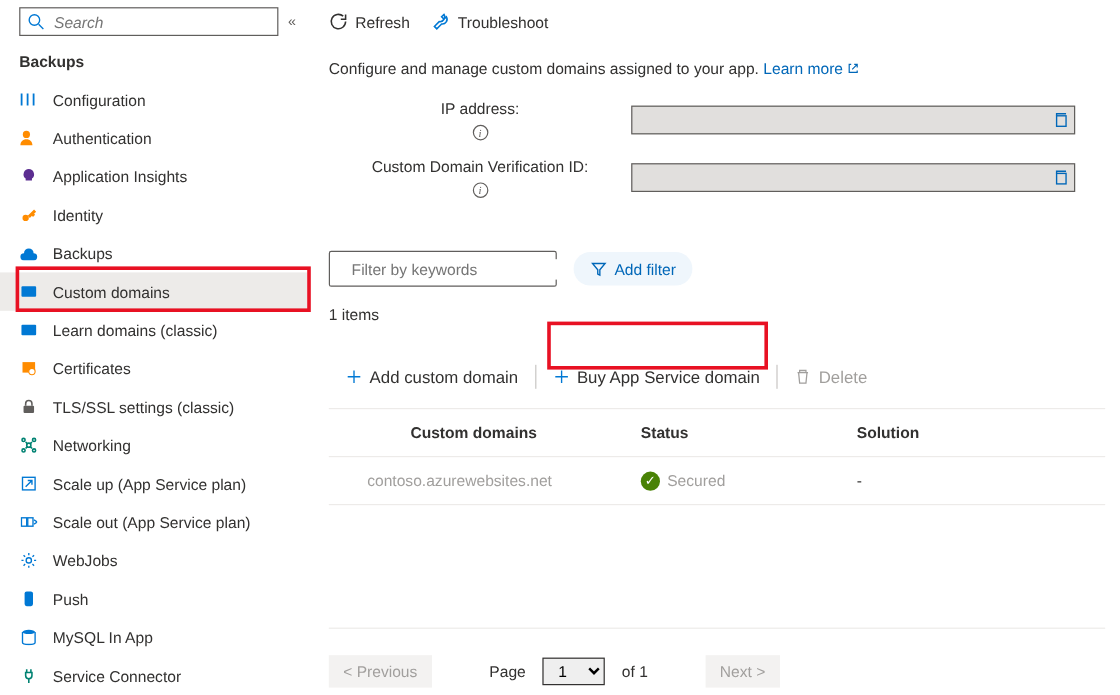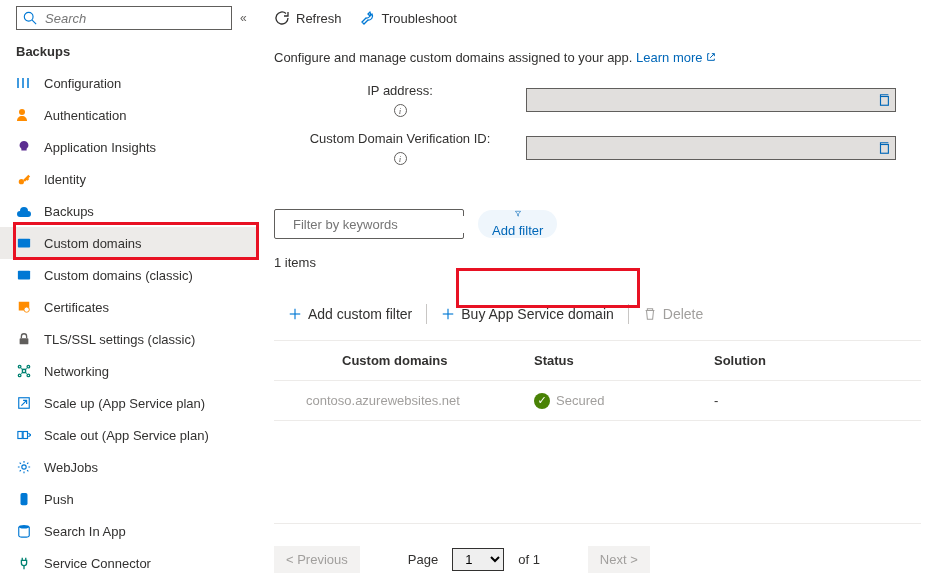--- a/index.html
+++ b/index.html
@@ -173,21 +173,20 @@
   .pill-btn {
     display: flex;
     align-items: center;
     gap: 6px;
     background: #eff6fc;
     color: #0067b8;
     border-radius: 14px;
     height: 28px;
     padding: 0 14px;
     cursor: pointer;
-    flex-direction: column;
   }
   .items-count {
     margin-top: 16px;
     font-size: 13px;
   }
   .actions-row {
     display: flex;
     align-items: center;
     margin-top: 28px;
     gap: 0;
@@ -329,21 +328,21 @@
           </svg>
       </span>
       <span>Custom domains</span>
     </div>
     <div class="side-item">
       <span class="side-item-icon ic-blue">
         <svg width="14" height="14" viewBox="0 0 16 16" fill="currentColor">
             <rect x="1" y="3" width="14" height="10" rx="1"></rect>
           </svg>
       </span>
-      <span>Custom domains (classic)</span>
+      <span>Learn domains (classic)</span>
     </div>
     <div class="side-item">
       <span class="side-item-icon ic-orange">
         <svg width="14" height="14" viewBox="0 0 16 16" fill="currentColor">
             <rect x="2" y="2" width="12" height="10"></rect>
             <circle cx="11" cy="11" r="3" fill="#fff" stroke="currentColor"></circle>
           </svg>
       </span>
       <span>Certificates</span>
     </div>
@@ -405,21 +404,21 @@
       </span>
       <span>Push</span>
     </div>
     <div class="side-item">
       <span class="side-item-icon ic-blue">
         <svg width="14" height="14" viewBox="0 0 16 16" fill="currentColor">
             <ellipse cx="8" cy="3" rx="6" ry="2"></ellipse>
             <path d="M2 3v10c0 1.1 2.7 2 6 2s6-.9 6-2V3" fill="none" stroke="currentColor" stroke-width="1.3"></path>
           </svg>
       </span>
-      <span>Search In App</span>
+      <span>MySQL In App</span>
     </div>
     <div class="side-item">
       <span class="side-item-icon ic-teal">
         <svg width="14" height="14" viewBox="0 0 16 16" fill="none" stroke="currentColor" stroke-width="1.5">
             <path d="M5 8a3 3 0 006 0V5H5z"></path>
             <line x1="6" y1="2" x2="6" y2="5"></line>
             <line x1="10" y1="2" x2="10" y2="5"></line>
             <line x1="8" y1="11" x2="8" y2="15"></line>
           </svg>
       </span>
@@ -493,21 +492,21 @@
     </div>
 
     <div class="items-count">1 items</div>
 
     <div class="actions-row">
       <div class="action-btn">
         <svg width="14" height="14" viewBox="0 0 16 16" stroke="#0078d4" stroke-width="1.3">
             <line x1="8" y1="2" x2="8" y2="14"></line>
             <line x1="2" y1="8" x2="14" y2="8"></line>
           </svg>
-        <span>Add custom filter</span>
+        <span>Add custom domain</span>
       </div>
       <div class="divider-vert"></div>
       <div class="action-btn">
         <svg width="14" height="14" viewBox="0 0 16 16" stroke="#0078d4" stroke-width="1.3">
             <line x1="8" y1="2" x2="8" y2="14"></line>
             <line x1="2" y1="8" x2="14" y2="8"></line>
           </svg>
         <span>Buy App Service domain</span>
       </div>
       <div class="divider-vert"></div>

